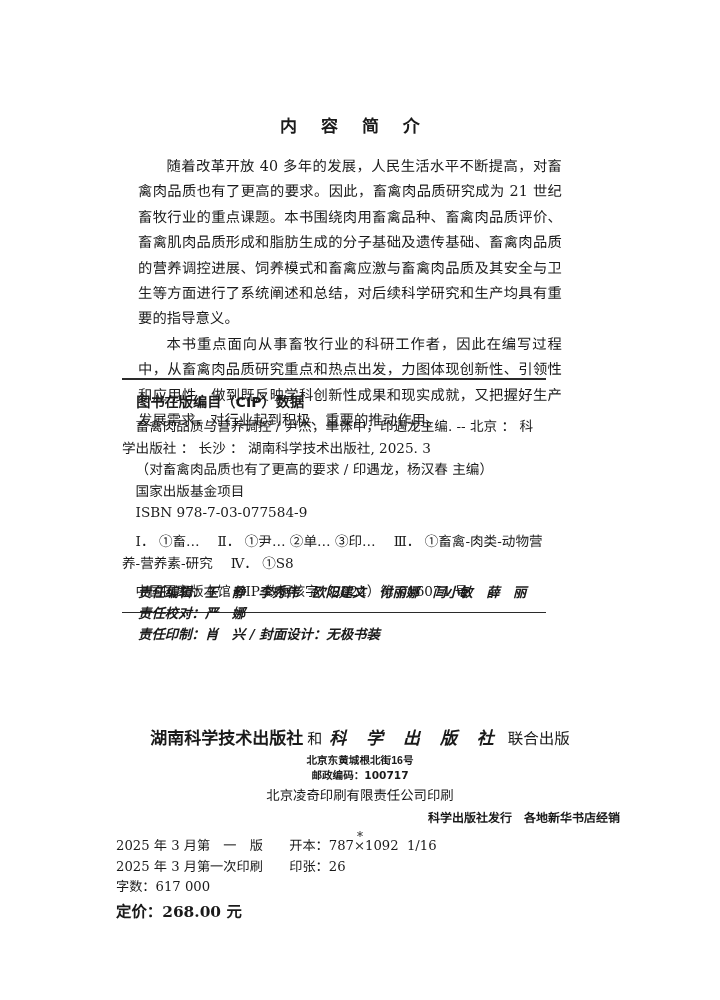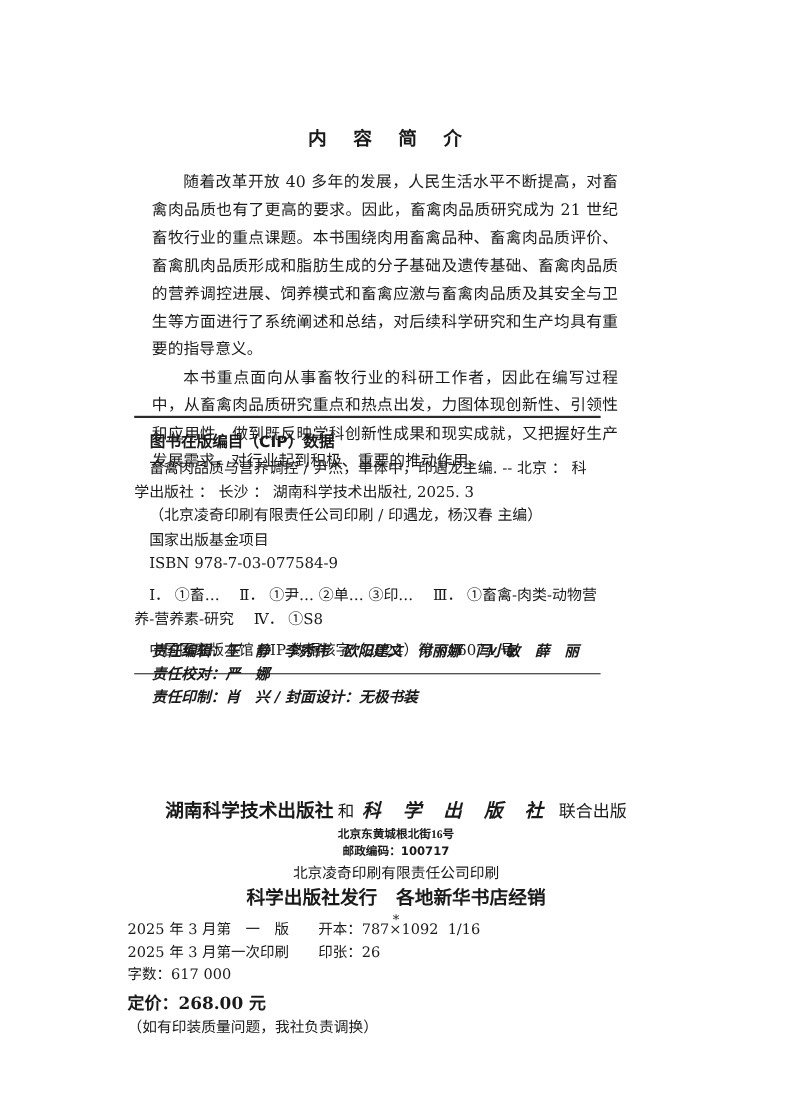--- a/index.html
+++ b/index.html
@@ -138,45 +138,46 @@
   }
   .imprint-publishers .tail {
     font-weight: normal;
     font-size: 15.5px;
     padding-left: 4px;
   }
   .imprint-addr {
     font-size: 10.6px;
     font-weight: bold;
     line-height: 15px;
-    font-family: Liberation Serif, serif;
+    font-family: Liberation Sans, sans-serif;
     margin-top: 2px;
   }
   .imprint-zip {
     font-size: 10.6px;
     font-weight: bold;
     line-height: 15px;
     font-family: "DejaVu Sans", "Liberation Sans", sans-serif;
   }
   .imprint-url {
     font-size: 9.2px;
     font-weight: bold;
     line-height: 14px;
     font-family: "DejaVu Sans", "Liberation Sans", sans-serif;
   }
   .imprint-printer {
     font-size: 13.4px;
     line-height: 22px;
     margin-top: 2px;
   }
   .imprint-distrib {
-    font-size: 17px;
+    font-size: 12px;
     font-weight: bold;
     line-height: 23px;
     font-family: "DejaVu Sans", "Liberation Sans", sans-serif;
+    text-align: right;
   }
   .imprint-star {
     font-size: 12px;
     line-height: 15px;
     letter-spacing: 0;
   }
 
   
   .printing-block {
     position: absolute;
@@ -214,21 +215,21 @@
   </section>
 
   <section class="cip-block">
     <hr class="rule-thick">
 
     <div class="cip-heading">图书在版编目（CIP）数据</div>
 
     <p class="cip-line hang">畜禽肉品质与营养调控 / 尹杰，单体中，印遇龙主编. -- 北京 ： 科</p>
     <p class="cip-line nohang">学出版社 ： 长沙 ： 湖南科学技术出版社, 2025. 3</p>
 
-    <p class="cip-line hang">（北京凌奇印刷有限责任公司印刷 / 印遇龙，杨汉春 主编）</p>
+    <p class="cip-line hang">（对畜禽肉品质也有了更高的要求 / 印遇龙，杨汉春 主编）</p>
 
     <p class="cip-line hang">国家出版基金项目</p>
 
     <p class="cip-line hang">ISBN 978-7-03-077584-9</p>
 
     <div class="cip-gap"></div>
 
     <p class="cip-line hang">Ⅰ． ①畜… 　Ⅱ． ①尹… ②单… ③印… 　Ⅲ． ①畜禽-肉类-动物营</p>
     <p class="cip-line nohang">养-营养素-研究 　Ⅳ． ①S8</p>
 
@@ -256,16 +257,15 @@
     <div class="imprint-printer">北京凌奇印刷有限责任公司印刷</div>
     <div class="imprint-distrib">科学出版社发行　各地新华书店经销</div>
     <div class="imprint-star">*</div>
   </section>
 
   <section class="printing-block">
     <div class="print-line">2025 年 3 月第　一　版　　开本：787×1092  1/16</div>
     <div class="print-line">2025 年 3 月第一次印刷　　印张：26</div>
     <div class="print-line">字数：617 000</div>
     <div class="print-price">定价：268.00 元</div>
-    <div class="print-note">（如有印装质量问题，我社负责调换）</div>
   </section>
 
 </div>
 
 </body></html>

